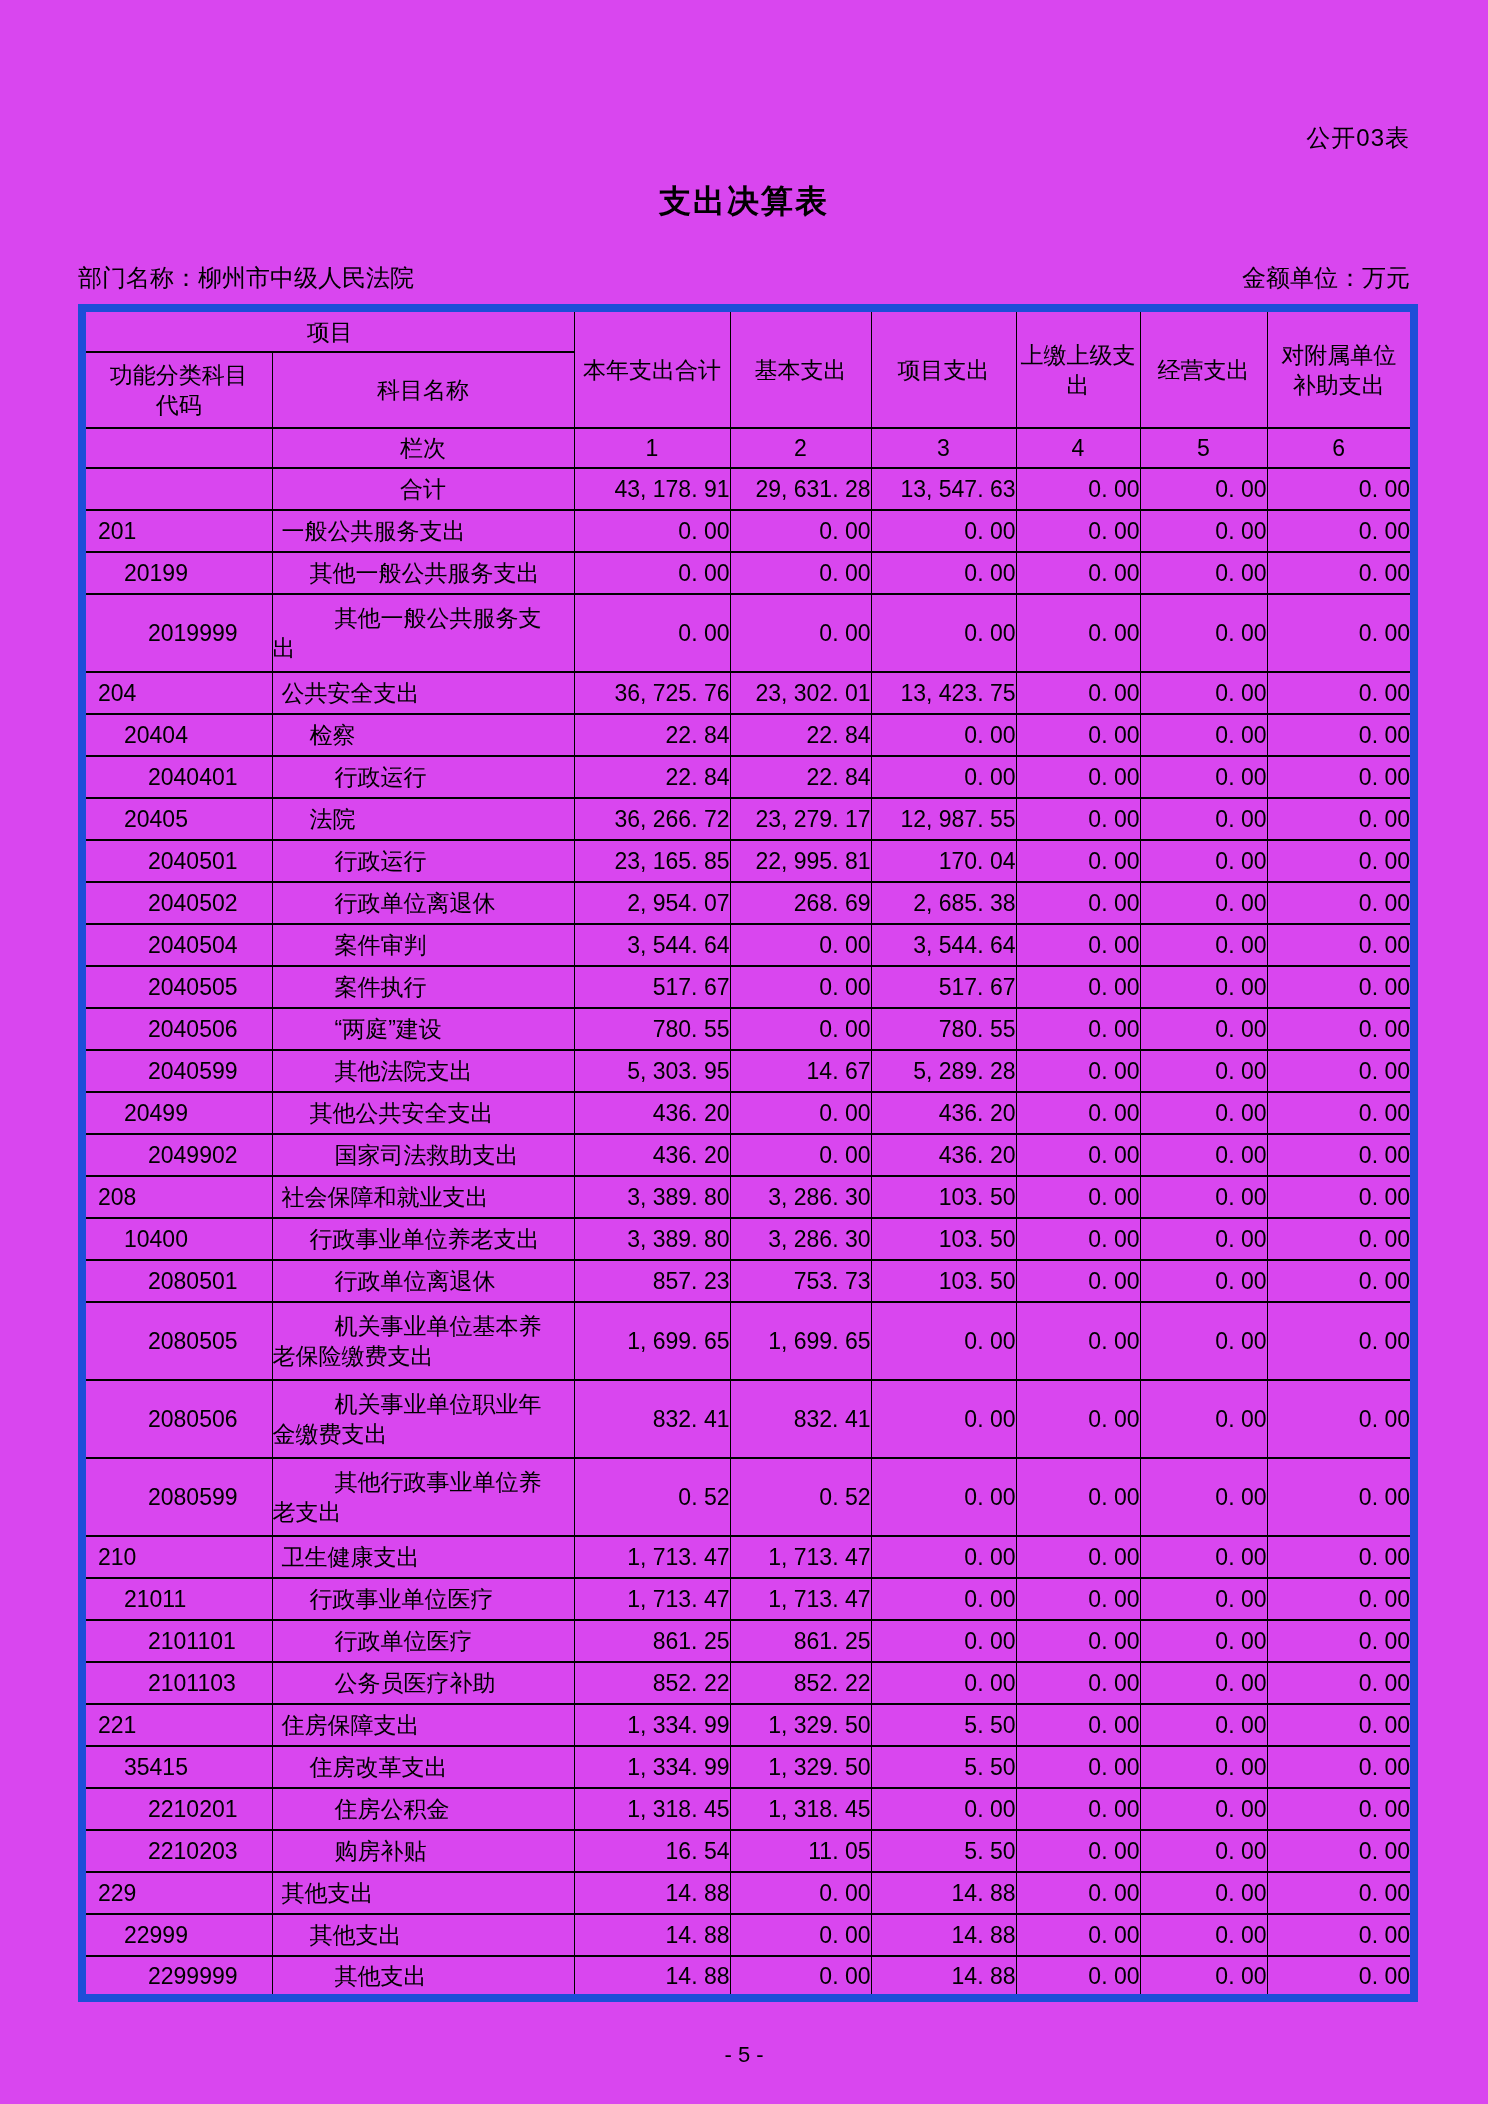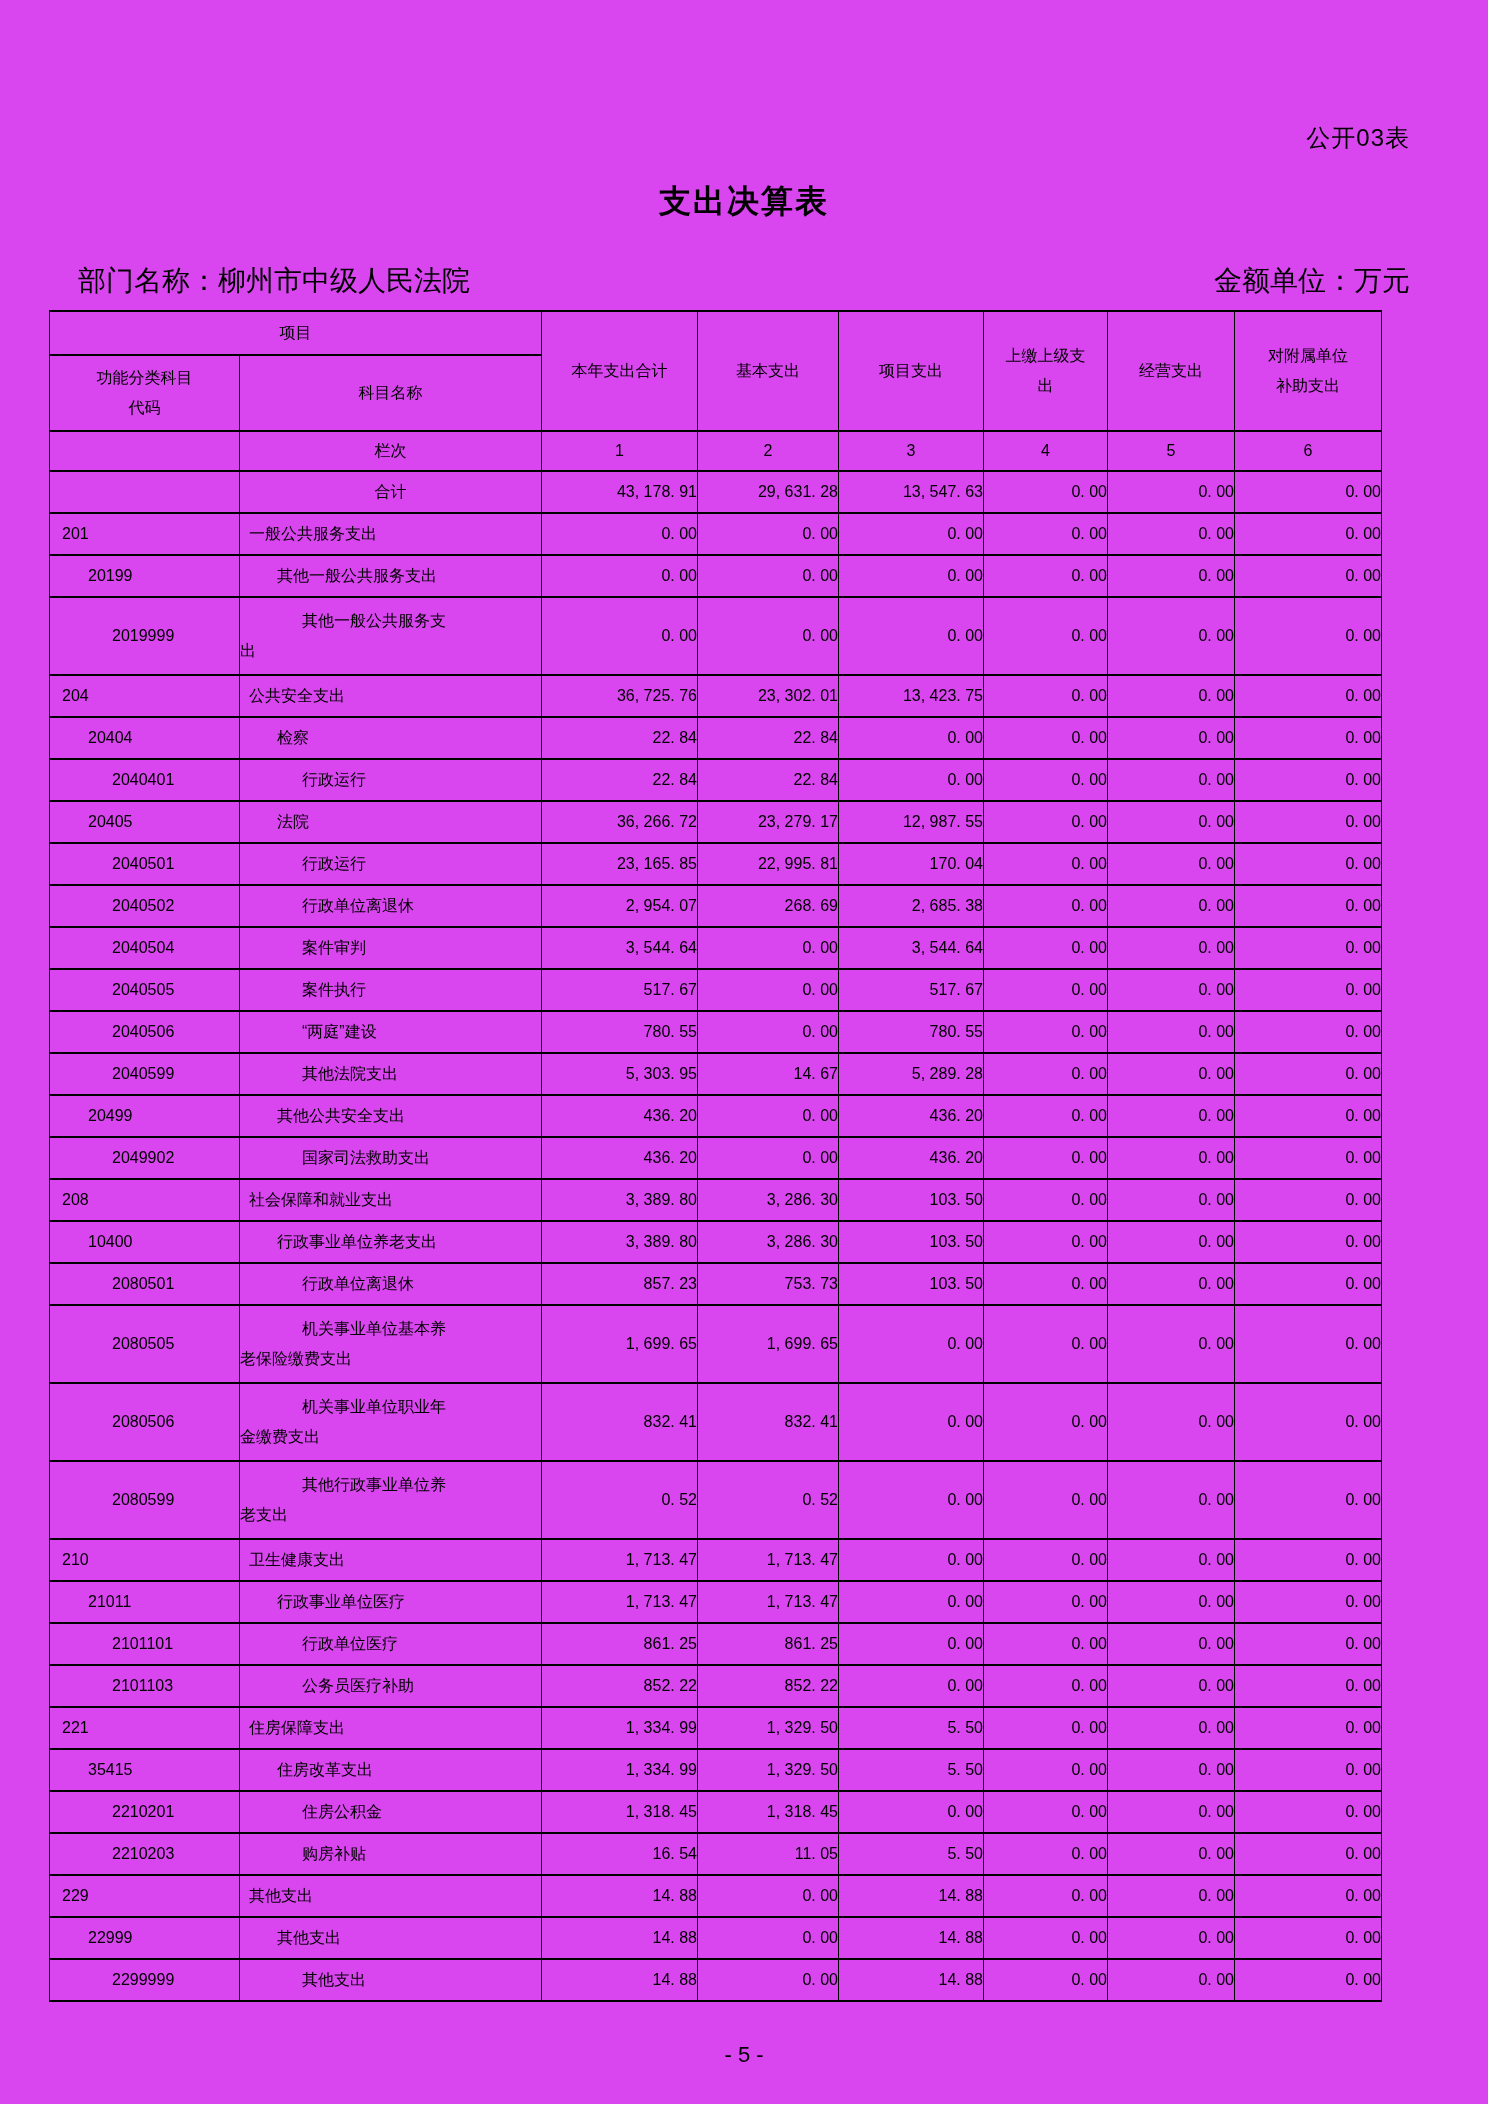--- a/index.html
+++ b/index.html
@@ -29,29 +29,29 @@
     font-size: 32px;
     font-weight: bold;
     letter-spacing: 2px;
   }
   .meta {
     width: 1332px;
     margin: 38px 0 10px 78px;
     display: flex;
     justify-content: space-between;
     align-items: flex-end;
-    font-size: 28px;
+    font-size: 24px;
   }
   table.budget {
-    margin-left: 49px;
+    margin-left: 78px;
     width: 1332px;
     border-collapse: collapse;
     table-layout: fixed;
-    border: 1px solid #1d4ed8;
-    font-size: 16px;
+    border: 8px solid #1d4ed8;
+    font-size: 23px;
   }
   table.budget td {
     border-left: 1px solid #000;
     border-right: 1px solid #000;
     border-top: 2px solid #000;
     border-bottom: 2px solid #000;
     padding: 2px 0;
     line-height: 30px;
     vertical-align: middle;
     overflow: hidden;

